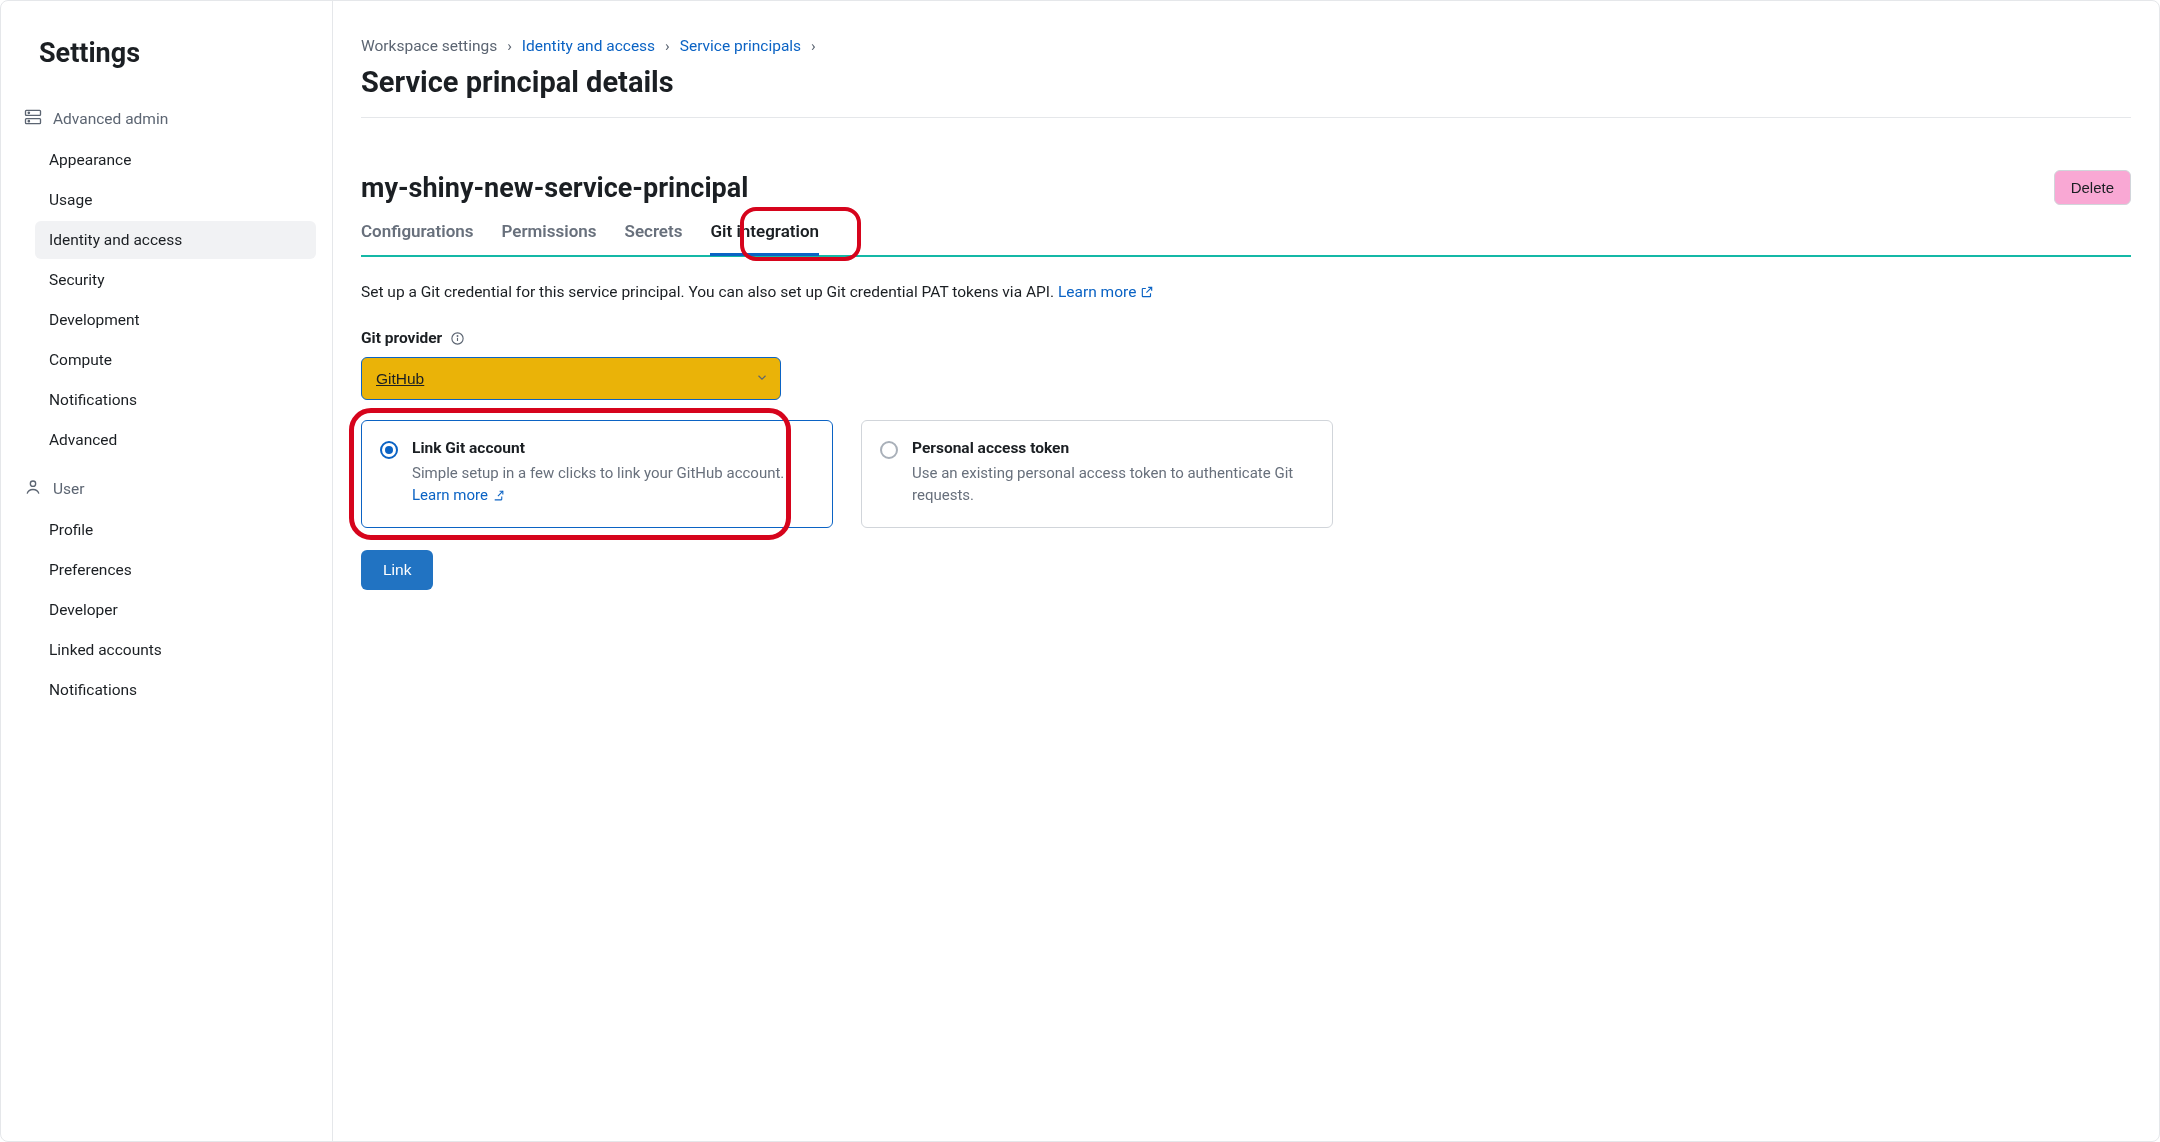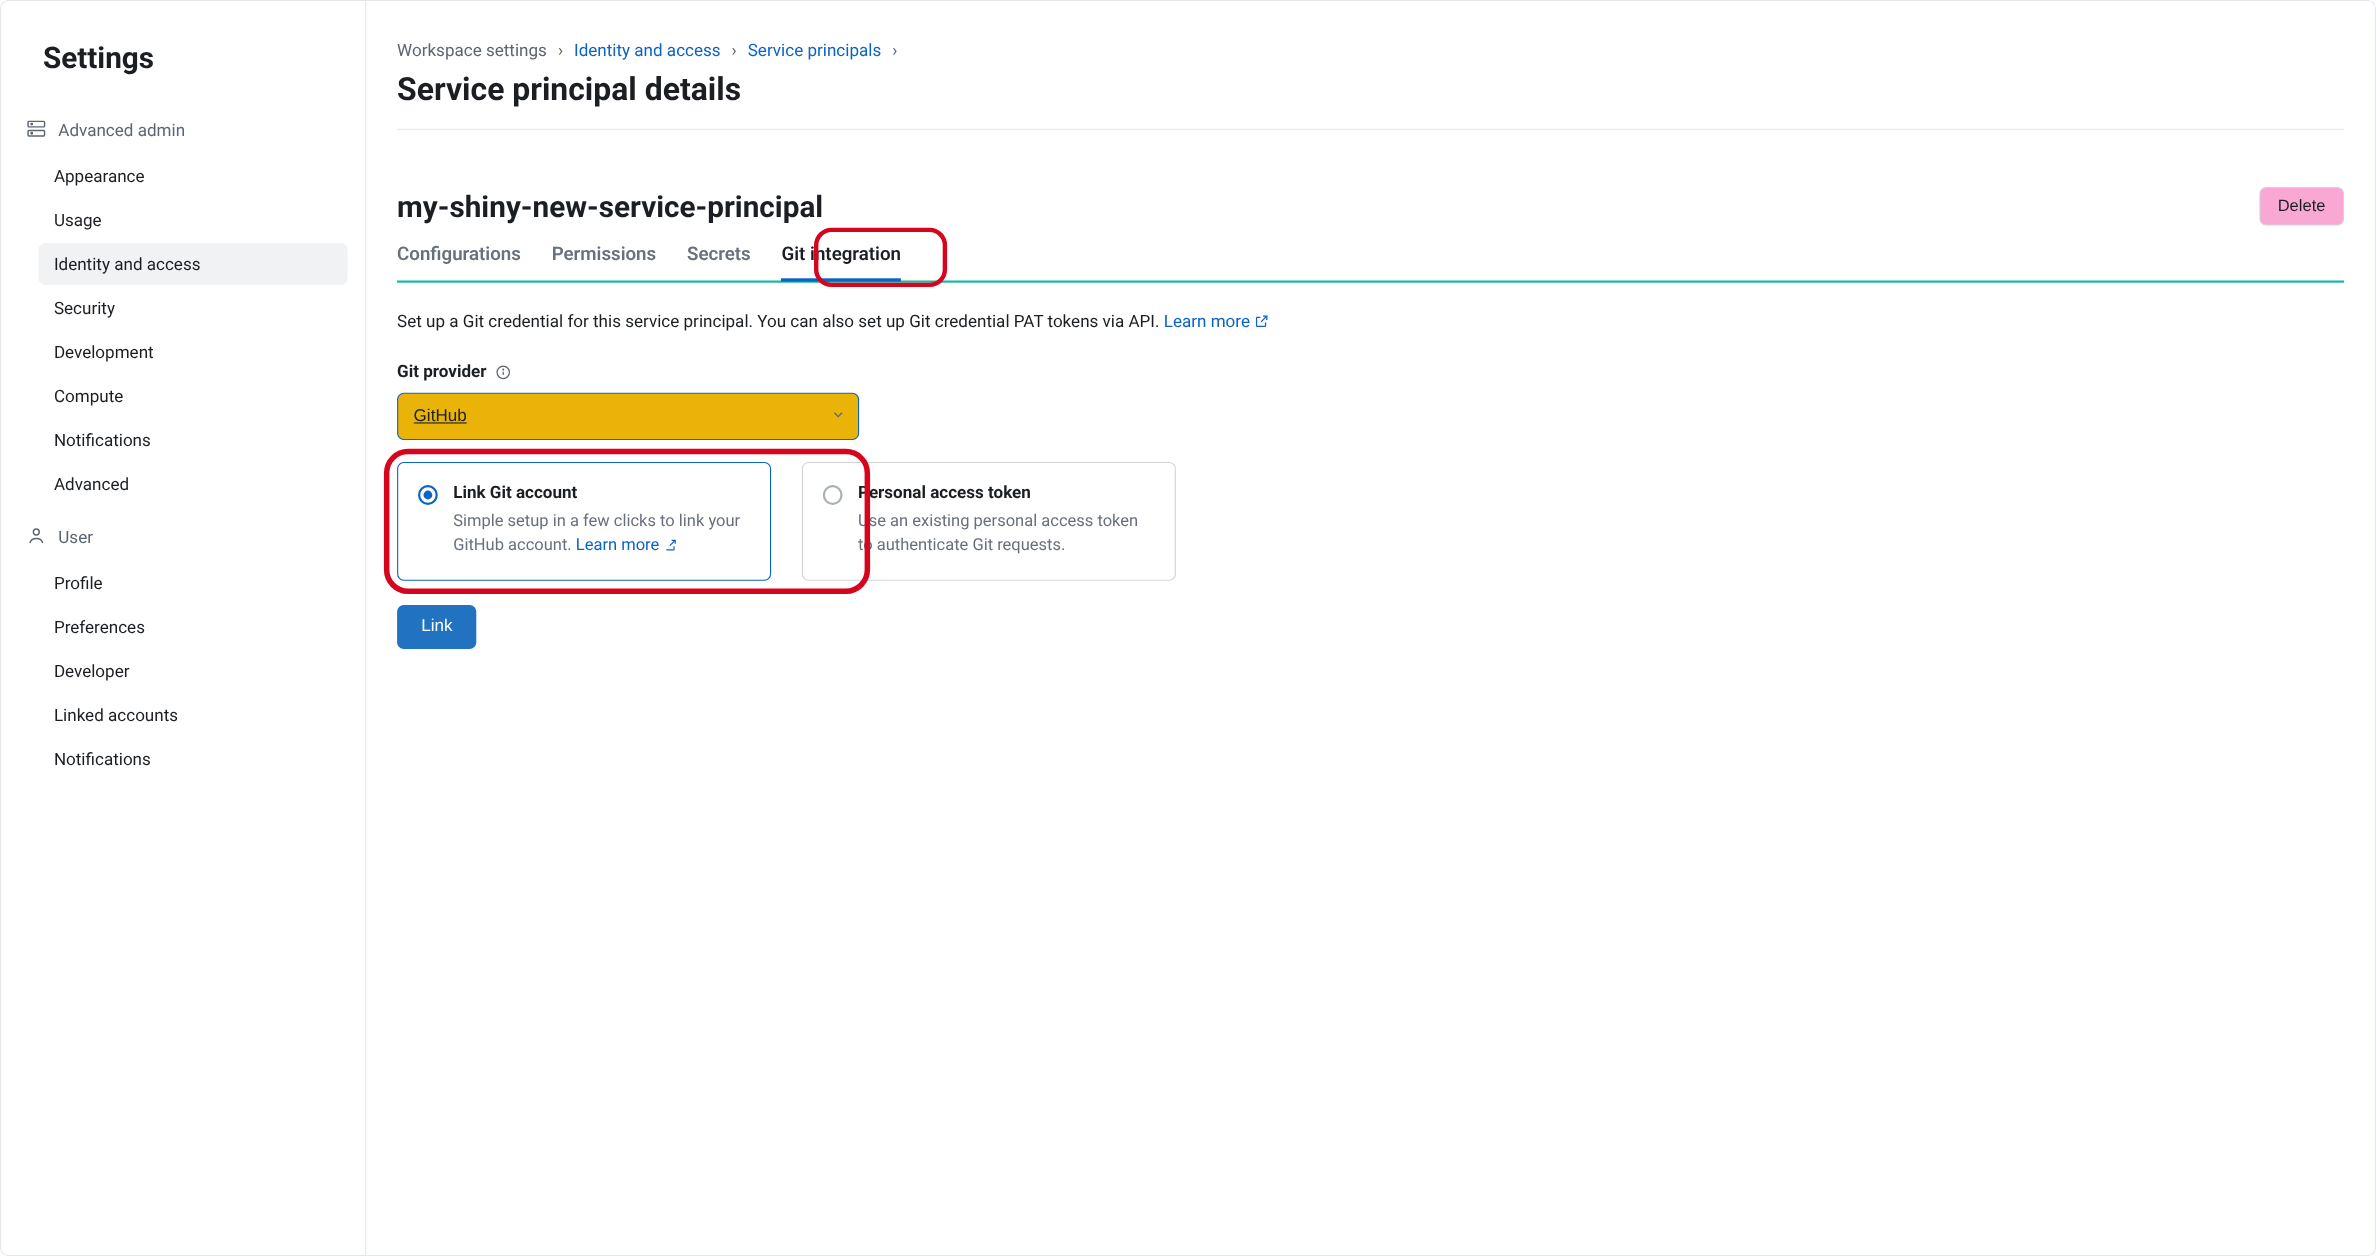--- a/index.html
+++ b/index.html
@@ -138,21 +138,21 @@
   right: 12px;
   top: 50%;
   transform: translateY(-50%);
   pointer-events: none;
 }
 .radio-row { display: flex; gap: 28px; margin-bottom: 22px; position: relative; }
 .radio-card {
   border: 1px solid #d1d5da;
   border-radius: 6px;
   padding: 18px 20px 18px 18px;
-  width: 340px;
+  width: 472px;
   display: flex;
   gap: 14px;
   cursor: pointer;
 }
 .radio-card.selected { border: 1.5px solid #0b63c4; }
 .radio-outer {
   width: 18px; height: 18px; border-radius: 50%;
   border: 2px solid #a9b0b9;
   margin-top: 2px;
   flex-shrink: 0;

